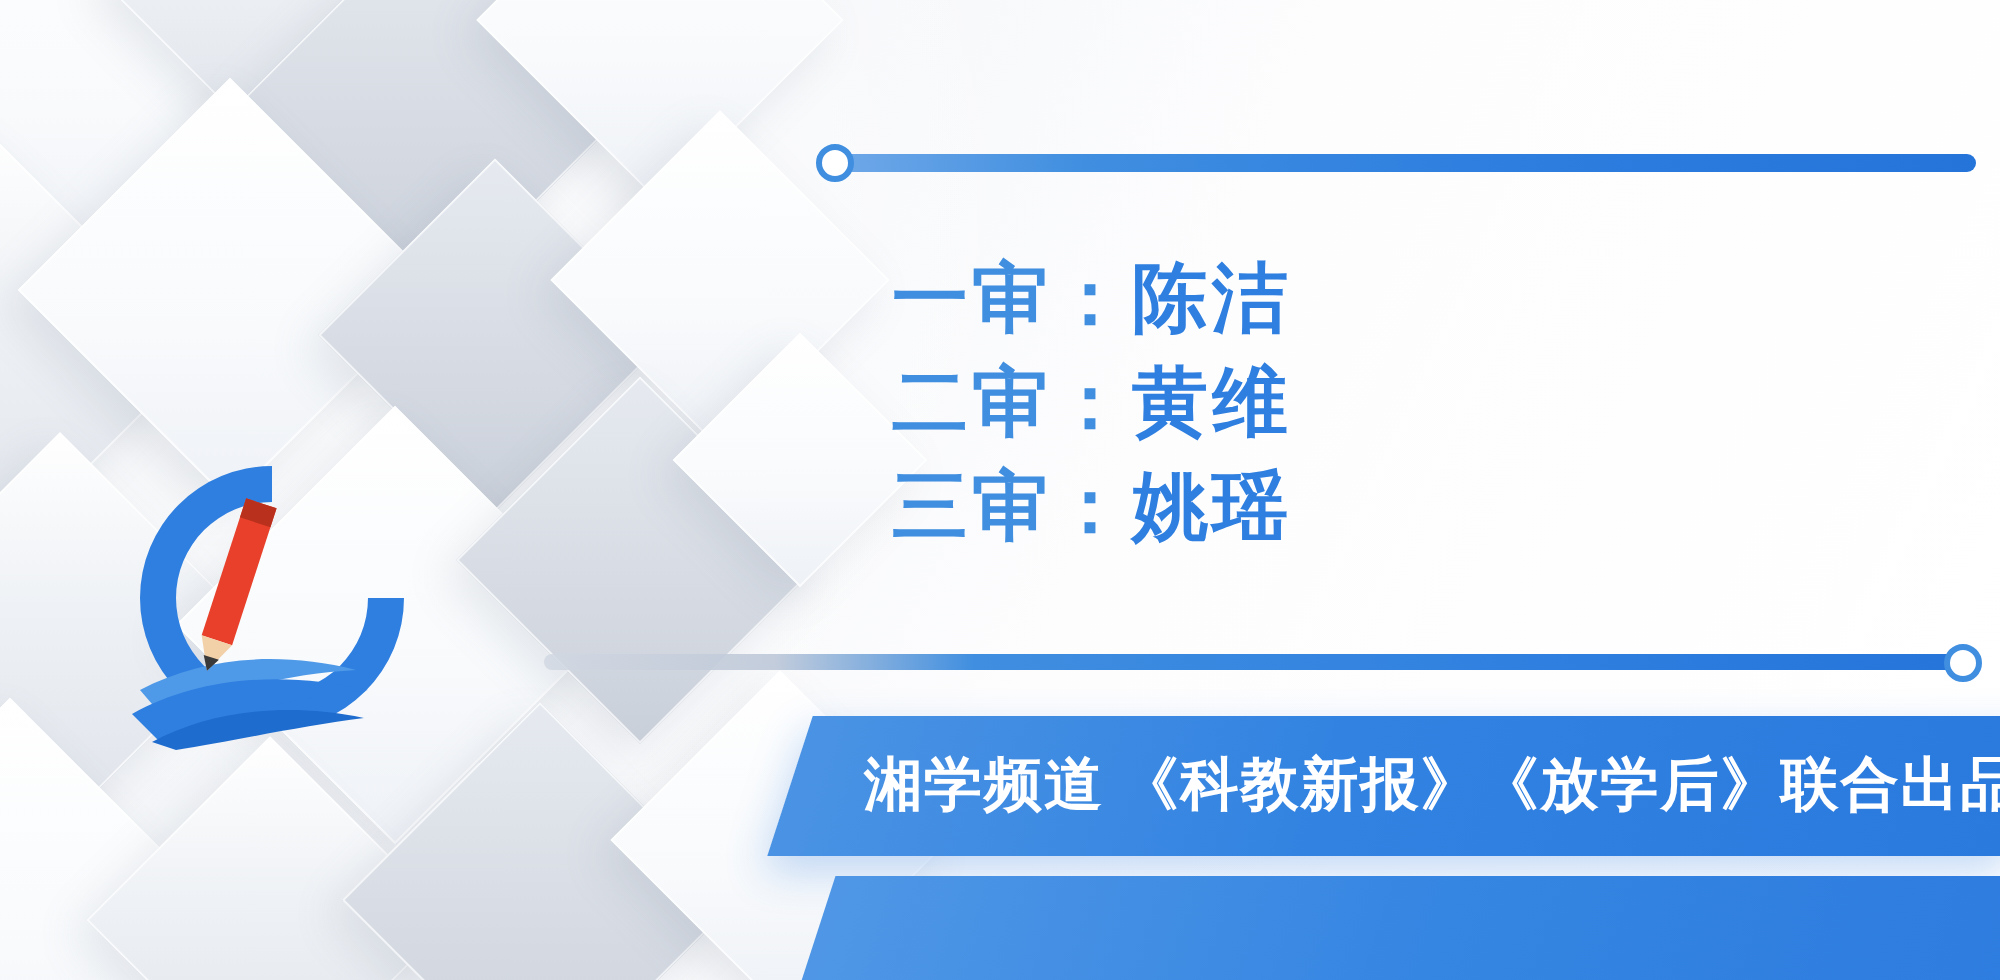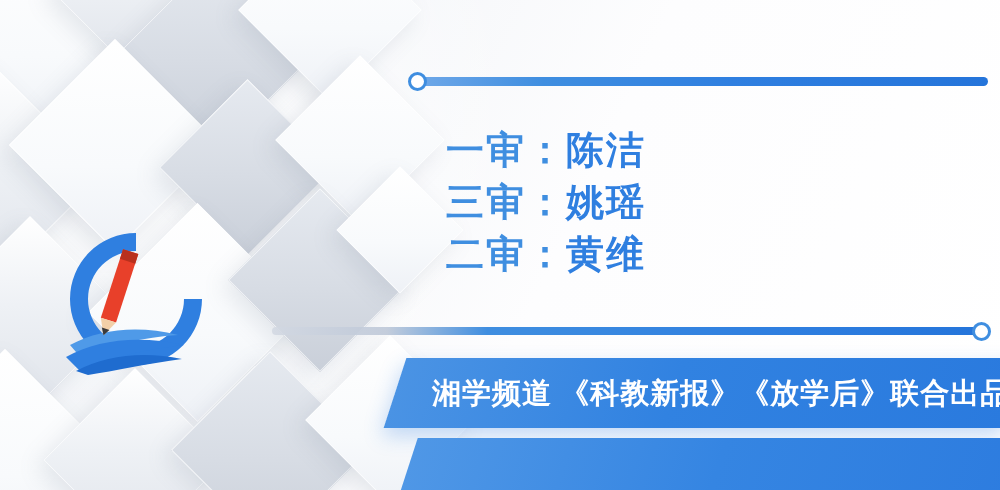--- a/index.html
+++ b/index.html
@@ -171,24 +171,24 @@
 
   <div class="ribbon"></div>
   <div class="ribbon-bottom"></div>
   <div class="ribbon-text">湘学频道 《科教新报》《放学后》联合出品</div>
 
   <div class="credits">
     <div class="credit-line">
       <span>一审：</span><span class="name">陈洁</span>
     </div>
     <div class="credit-line">
-      <span>三审：</span><span class="name">姚瑶</span>
+      <span>二审：</span><span class="name">黄维</span>
     </div>
     <div class="credit-line">
-      <span>二审：</span><span class="name">黄维</span>
+      <span>三审：</span><span class="name">姚瑶</span>
     </div>
   </div>
 
   <div class="logo">
     <svg width="160" height="150" viewBox="0 0 160 150">
       <path d="M84 8 A66 66 0 1 0 150 74 L132 74 A48 48 0 1 1 84 26 Z" fill="#2f7fe0"></path>
       <path d="M18 120 C48 104 86 100 126 110 C92 112 58 120 30 134 Z" fill="#4f9ae8"></path>
       <path d="M14 132 C46 114 88 110 132 120 C96 124 58 132 28 146 Z" fill="#2f7fe0"></path>
       <path d="M24 146 C54 130 92 126 130 134 C98 138 62 146 36 150 Z" fill="#1f6ccf"></path>
       <g transform="rotate(18 62 78)">

